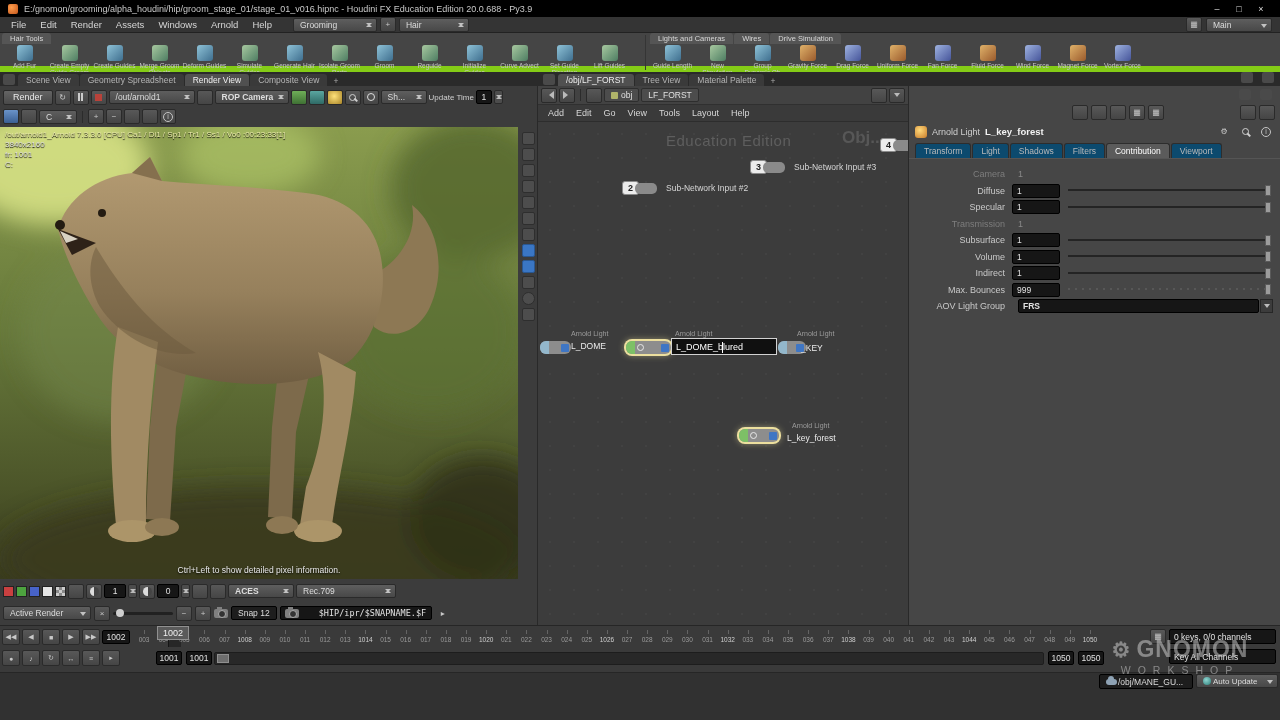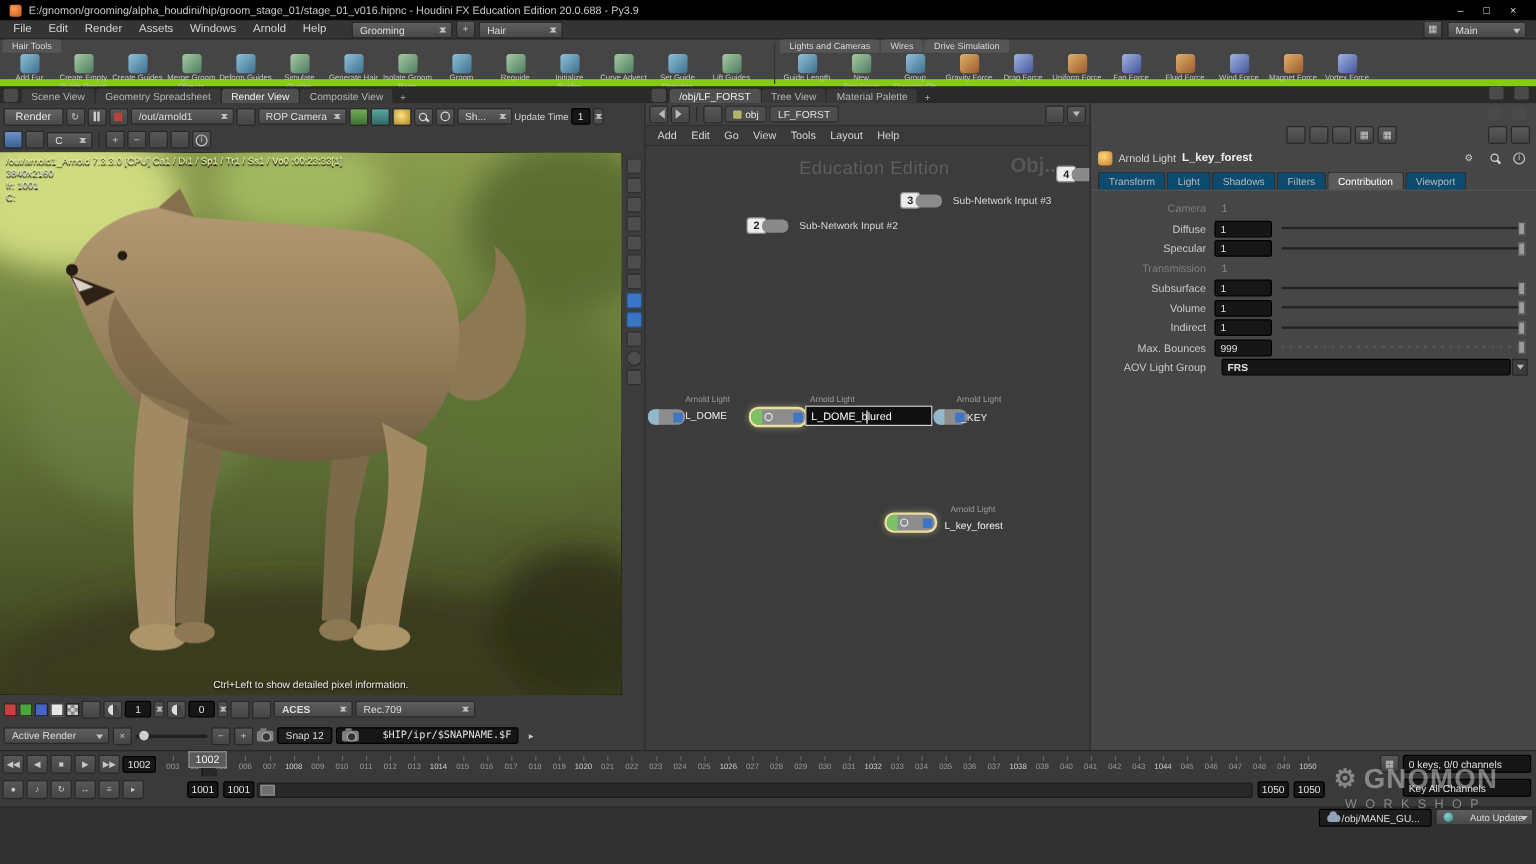--- a/index.html
+++ b/index.html
@@ -154,21 +154,21 @@
 .rhandle{position:absolute;left:2px;top:1px;width:12px;height:9px;background:#6e6e6e;border:1px solid #8f8f8f;}
 
 .statusbar{position:absolute;left:0;top:672px;width:1280px;height:48px;background:#313131;border-top:1px solid #262626;}
 .fwidget{position:absolute;z-index:8;}
 .keysfield{left:1169px;top:629px;width:107px;height:15px;}
 .keyall{left:1169px;top:649px;width:107px;height:15px;}
 .fico{left:1150px;top:629px;}
 .nodechip{left:1099px;top:674px;width:94px;height:15px;gap:1px;}
 .cloud{width:11px;height:6px;background:#8fa3b5;border-radius:4px;position:relative;display:inline-block;flex:none;}
 .cloud::before{content:"";position:absolute;left:2px;top:-3px;width:6px;height:6px;border-radius:50%;background:#8fa3b5;}
-.autoupd{left:1196px;top:674px;width:82px;font-size:8px;gap:14px;}
+.autoupd{left:1196px;top:674px;width:82px;font-size:8px;gap:2px;}
 .audot{width:8px;height:8px;border-radius:50%;background:radial-gradient(circle at 40% 35%,#8fd4cf,#2c7f7a);flex:none;}
 .brand{position:absolute;left:1083px;top:636px;width:194px;opacity:.5;color:#d6d6d6;text-align:center;pointer-events:none;z-index:9;}
 .brand-top{display:flex;align-items:center;justify-content:center;gap:5px;font-weight:bold;font-size:23px;letter-spacing:1px;}
 .brand-gear{font-size:21px;}
 .brand-bot{font-size:10.5px;letter-spacing:7px;margin-top:1px;}
 </style>
 </head>
 <body>
 
 <div class="titlebar">
@@ -346,21 +346,21 @@
 <div class="render-pane">
   <div class="rv-bar1">
     <span class="btn">Render</span>
     <span class="icbtn">↻</span>
     <span class="icbtn pau"></span>
     <span class="icbtn stop">
         <i></i>
       </span>
     <span class="dd ud" style="width:86px;">/out/arnold1</span>
     <span class="icbtn"></span>
-    <span class="dd ud" style="width:74px;">ROP Camera</span>
+    <span class="dd ud" style="width:74px;font-weight:bold;">ROP Camera</span>
     <span class="icbtn c-green"></span>
     <span class="icbtn c-teal"></span>
     <span class="icbtn c-bulb"></span>
     <span class="icbtn">
         <i class="mag"></i>
       </span>
     <span class="icbtn c-circ">
         <i></i>
       </span>
     <span class="dd ud" style="width:46px;">Sh...</span>

